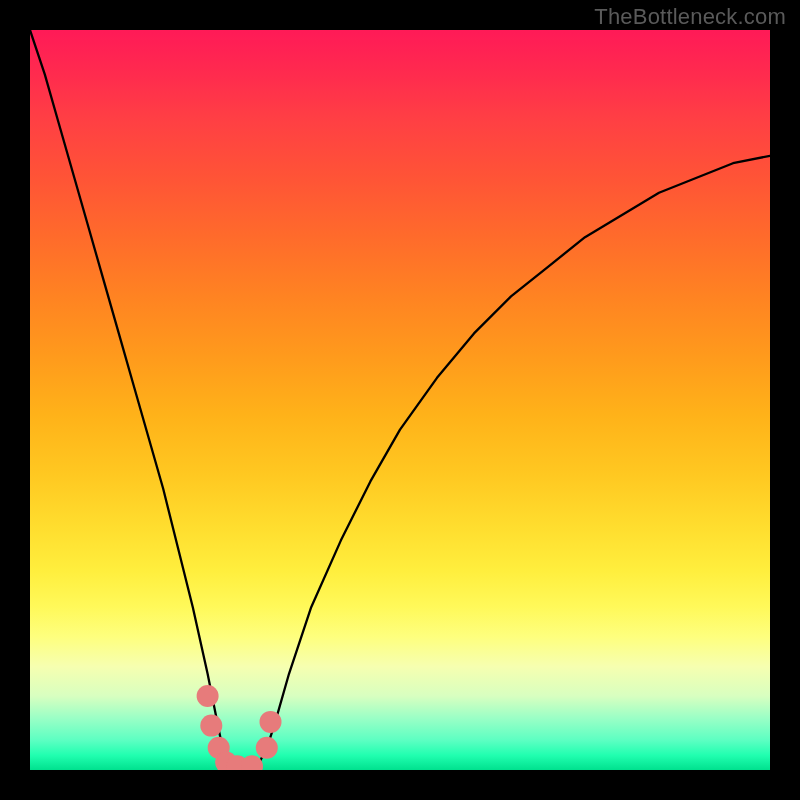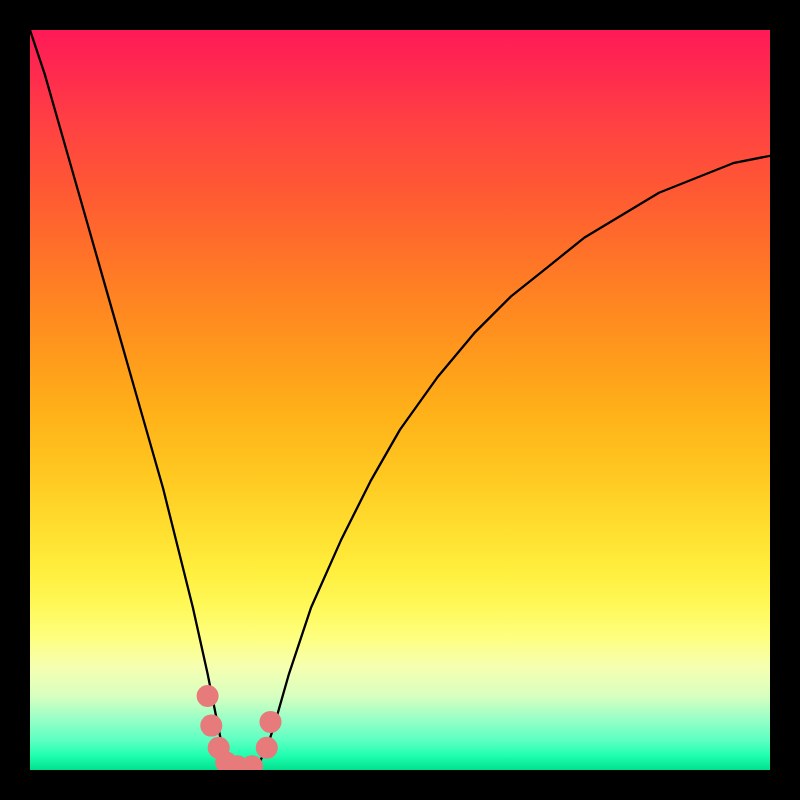--- a/index.html
+++ b/index.html
@@ -75,13 +75,14 @@
           <circle cx="181.30" cy="695.60" r="11" fill="#e77b7b" stroke="#c76060" stroke-width="0"></circle>
           <circle cx="188.70" cy="717.80" r="11" fill="#e77b7b" stroke="#c76060" stroke-width="0"></circle>
           <circle cx="196.10" cy="732.60" r="11" fill="#e77b7b" stroke="#c76060" stroke-width="0"></circle>
           <circle cx="207.20" cy="736.30" r="11" fill="#e77b7b" stroke="#c76060" stroke-width="0"></circle>
           <circle cx="222.00" cy="736.30" r="11" fill="#e77b7b" stroke="#c76060" stroke-width="0"></circle>
           <circle cx="236.80" cy="717.80" r="11" fill="#e77b7b" stroke="#c76060" stroke-width="0"></circle>
           <circle cx="240.50" cy="691.90" r="11" fill="#e77b7b" stroke="#c76060" stroke-width="0"></circle>
         </g>
     </svg>
   </div>
+  <div class="attribution">TheBottleneck.com</div>
 </div>
 
 </body></html>

